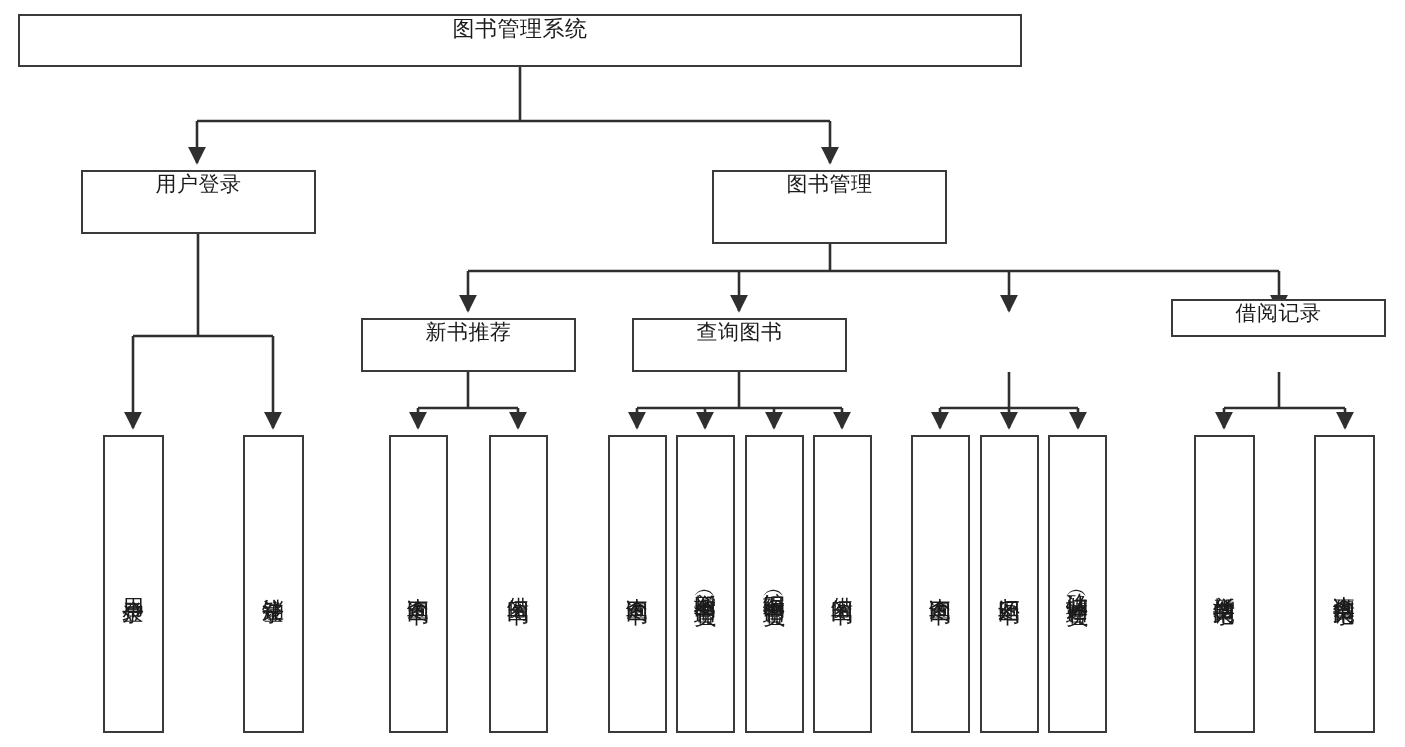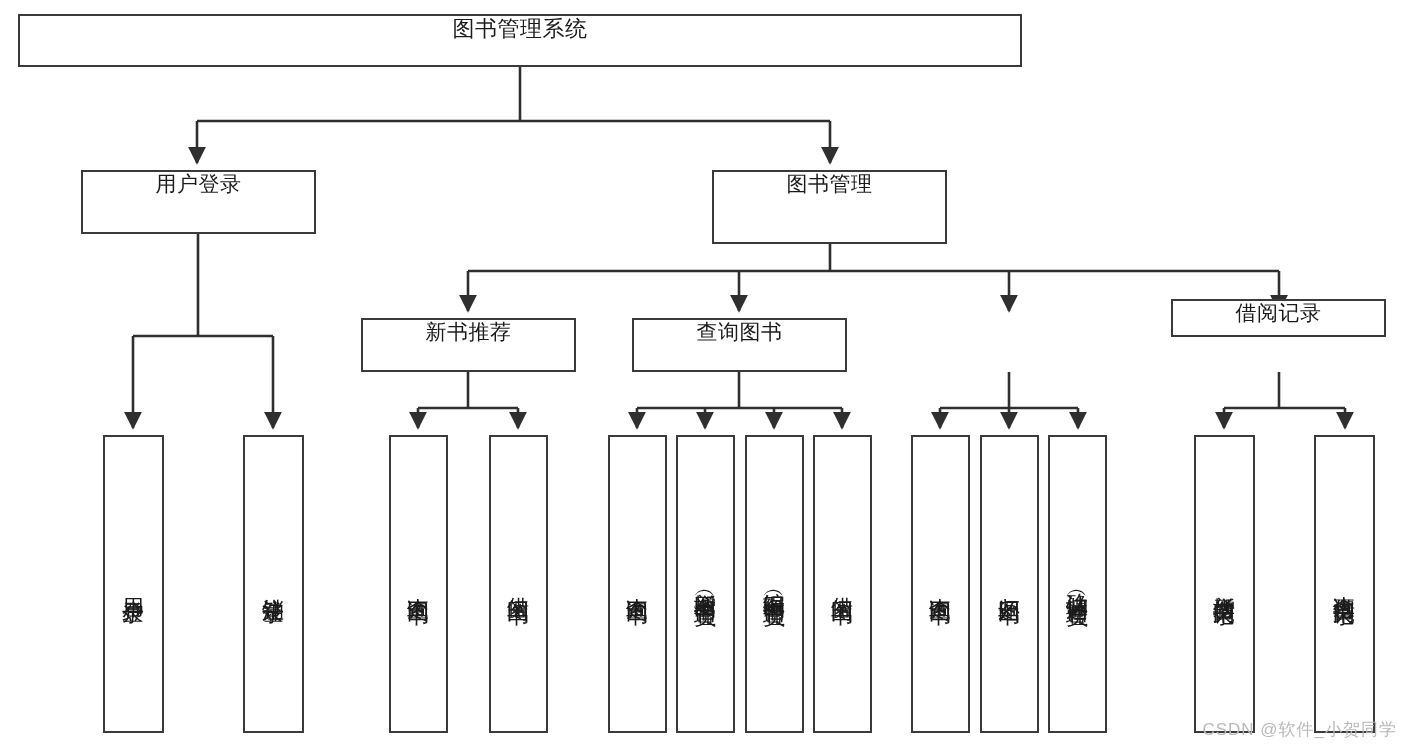--- a/index.html
+++ b/index.html
@@ -184,15 +184,14 @@
     <span class="lbl">确认归还（管理员）</span>
   </div>
 
   <div class="node v" style="left:1194px; top:435px; width:61px; height:298px;">
     <span class="lbl">新增借阅记录</span>
   </div>
   <div class="node v" style="left:1314px; top:435px; width:61px; height:298px;">
     <span class="lbl">查询借阅记录</span>
   </div>
 
-  <div id="watermark">CSDN @软件_小贺同学</div>
 
 </div>
 
 </body></html>

